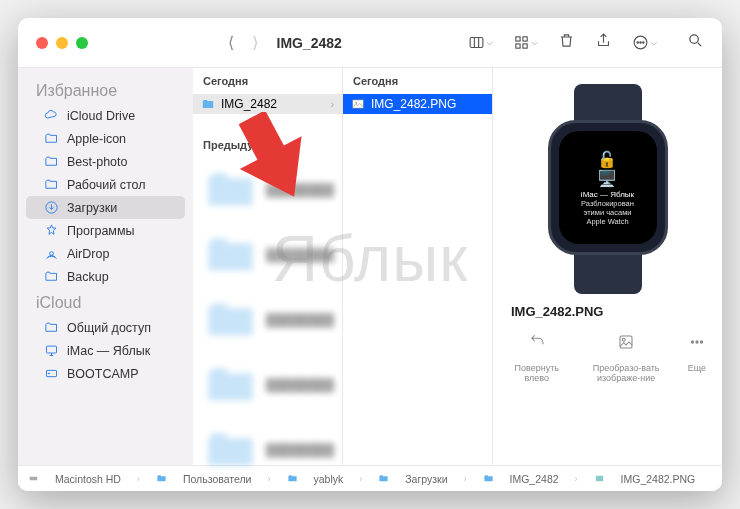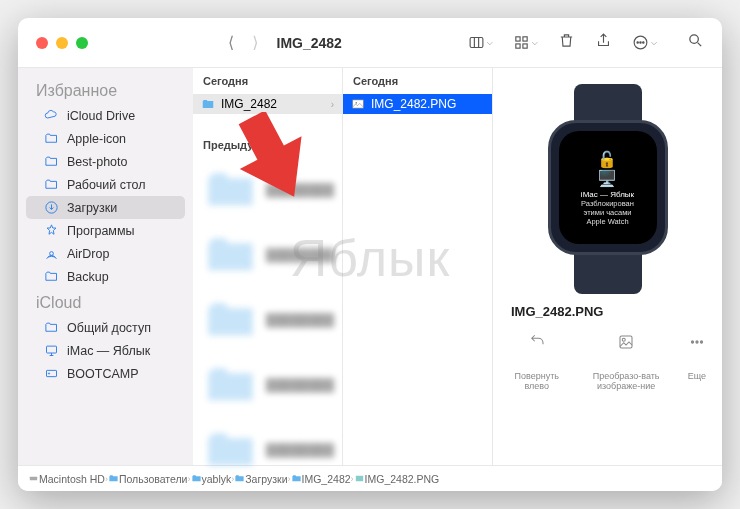--- a/index.html
+++ b/index.html
@@ -34,27 +34,27 @@
 .watch { width:140px; height:210px; position:relative; margin-top:6px; }
 .band { position:absolute; left:36px; width:68px; background:#2a3140; }
 .bandtop{top:0;height:40px;border-radius:8px 8px 0 0;}
 .bandbot{bottom:0;height:50px;border-radius:0 0 8px 8px;}
 .case { position:absolute; top:36px; left:10px; width:120px; height:135px; background:#1a2030; border-radius:28px; border:3px solid #3a4150; }
 .screen { position:absolute; inset:8px; background:#000; border-radius:20px; display:flex; flex-direction:column; align-items:center; justify-content:center; color:#ddd; font-size:7.5px; text-align:center; padding:8px; }
 .screen .lock { font-size:16px; margin-bottom:2px; }
 .screen .wtitle { color:#fff; font-weight:500; font-size:8px; }
 .prevname { font-size:13px; font-weight:600; color:#222; margin-top:10px; align-self:flex-start; padding-left:8px; }
 .actions { display:flex; gap:12px; margin-top:14px; width:100%; justify-content:space-around; padding:0 6px; }
-.act { display:flex; flex-direction:column; align-items:center; font-size:9px; color:#888; text-align:center; gap:20px; }
+.act { display:flex; flex-direction:column; align-items:center; font-size:9px; color:#888; text-align:center; gap:12px; }
 .act svg { width:18px; height:18px; stroke:#888; fill:none; stroke-width:1.4; }
-.pathbar { height:26px; border-top:1px solid #e8e8e8; display:flex; align-items:center; gap:0; padding:12px 10px; font-size:10.5px; color:#666; flex-shrink:0; background:#fff; overflow:hidden;text-align:right; }
+.pathbar { height:26px; border-top:1px solid #e8e8e8; display:flex; align-items:center; gap:16px; padding:12px 10px; font-size:10.5px; color:#666; flex-shrink:0; background:#fff; overflow:hidden;text-align:right; }
 .pathbar svg { width:11px; height:11px; flex-shrink:0; }
 .pathbar .sep { color:#bbb; font-size:9px; }
 .status { height:21px; border-top:1px solid #e8e8e8; font-size:10.5px; color:#888; display:flex; align-items:center; justify-content:center; flex-shrink:0; background:#fff; }
-.watermark { position:absolute; left:50%; top:50%; transform:translate(-50%,-45%); font-size:52px; color:rgba(130,130,130,.25); font-weight:400; pointer-events:none; letter-spacing:1px; }
+.watermark { position:absolute; left:50%; top:50%; transform:translate(-50%,-45%); font-size:64px; color:rgba(130,130,130,.25); font-weight:400; pointer-events:none; letter-spacing:1px; }
 .arrow { position:absolute; left:238px; top:112px; pointer-events:none; }
 .foldericon { fill:#63b3ed; stroke:none; }
 </style>
 </head>
 <body>
 
 <div class="window">
   <div class="titlebar">
     <div class="traffic">
       <div class="dot r"></div>

